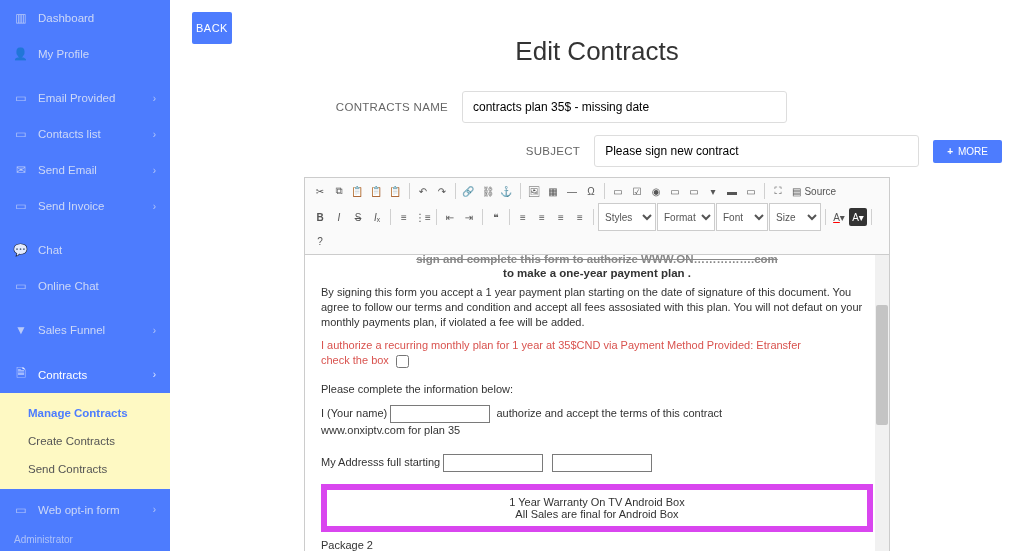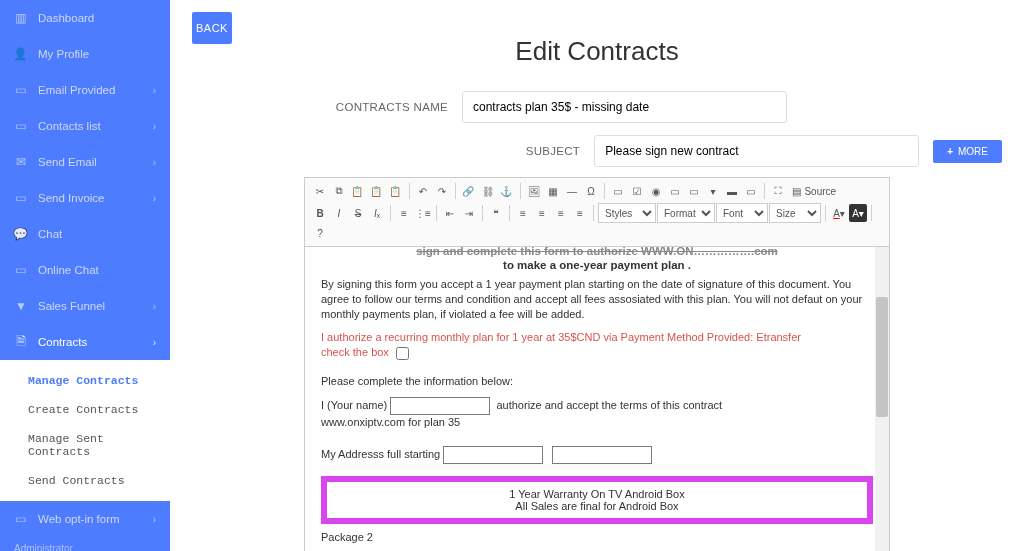--- a/index.html
+++ b/index.html
@@ -3,38 +3,38 @@
 <meta charset="utf-8">
 <style>
   * { box-sizing: border-box; margin: 0; padding: 0; }
   body { font-family: Arial, sans-serif; font-size: 12px; color: #333; background: #fff; }
   .app { display: flex; width: 1024px; height: 551px; overflow: hidden; }
   .sidebar { width: 170px; background: #4d7cfe; color: #cdd8f7; display: flex; flex-direction: column; overflow-y: auto; font-size: 12px; }
   .nav-item { display: flex; align-items: center; padding: 11px 14px; cursor: pointer; position: relative; }
   .nav-icon { width: 14px; height: 14px; margin-right: 10px; display: inline-flex; align-items: center; justify-content: center; opacity: 0.85; flex-shrink:0; }
   .nav-label { flex: 1; font-size: 11.5px; }
   .nav-chevron { font-size: 10px; opacity: 0.8; }
-  .submenu { background: #ffffff; color: #333; padding: 6px 0; margin: 0; font-family: Liberation Mono, monospace; }
+  .submenu { background: #fef9c3; color: #333; padding: 6px 0; margin: 0; }
   .sub-item { padding: 8px 14px 8px 28px; font-size: 11.5px; cursor: pointer; color: #555; }
   .sub-item.active { color: #4d7cfe; font-weight: 600; }
   .sidebar-footer { font-size: 10px; padding: 6px 14px; opacity: 0.75; margin-top: auto; }
   .main { flex: 1; padding: 12px 22px; overflow: auto; position: relative; }
   .back-btn { background: #4d7cfe; color: #fff; border: none; padding: 10px 4px; font-size: 11px; border-radius: 2px; cursor: pointer; letter-spacing: 0.5px; }
   .page-title { text-align: center; font-size: 26px; font-weight: 400; color: #333; margin-top: -8px; margin-bottom: 24px; }
   .form-row { display: flex; align-items: center; justify-content: center; margin-bottom: 12px; gap: 14px; }
   .form-label { width: 130px; text-align: right; font-size: 11.5px; color: #666; letter-spacing: 0.3px; }
   .form-input { width: 325px; padding: 8px 10px; border: 1px solid #ddd; border-radius: 3px; font-size: 12px; }
   .more-btn { background: #4d7cfe; color: #fff; border: none; padding: 6px 14px; font-size: 10px; border-radius: 2px; cursor: pointer; display: flex; align-items: center; gap: 5px; }
   .row-wrap { display: flex; align-items: center; justify-content: flex-end; gap: 14px; }
   .editor { border: 1px solid #ccc; margin-top: 10px; width: 586px; margin-left: auto; margin-right: auto; }
   .toolbar { border-bottom: 1px solid #ccc; background: #fafafa; padding: 4px 6px; }
   .tb-row { display: flex; flex-wrap: wrap; align-items: center; gap: 1px; }
   .tb-btn { width: 18px; height: 18px; display: inline-flex; align-items: center; justify-content: center; color: #555; font-size: 10px; cursor: pointer; border-radius: 2px; }
   .tb-sep { width: 1px; height: 16px; background: #d0d0d0; margin: 0 3px; }
-  .tb-select { font-size: 10px; border: 1px solid #ccc; padding: 1px 2px; color: #555; background: #fff; height: 20px; }
+  .tb-select { font-size: 10px; border: 1px solid #ccc; padding: 1px 2px; color: #555; background: #fff; height: 28px; }
   .tb-text { font-size: 10px; color: #555; cursor: pointer; padding: 0 4px; display:flex; align-items:center; gap:3px; }
   .editor-body { height: 345px; overflow-y: auto; padding: 0 16px 16px 16px; font-size: 11.5px; color: #333; position:relative; }
   .doc-header { text-align: center; font-weight: 700; color: #222; margin-top: -2px; }
   .doc-sub { text-align: center; font-weight: 700; margin-top: 2px; margin-bottom: 6px; }
   .doc-para { font-size: 11px; color: #333; margin-bottom: 8px; line-height: 1.35; }
   .doc-auth { color: #d9534f; font-size: 11px; line-height: 1.4; }
   .doc-input { border: 1px solid #7a7a7a; height: 18px; width: 100px; display: inline-block; vertical-align: middle; }
   .doc-input.md { width: 100px; }
   .warranty-box { border: 6px solid #d946ef; text-align: center; padding: 6px; margin-top: 12px; margin-bottom: 6px; font-size: 11px;}
   .scroll-track { position:absolute; right:0; top:0; bottom:0; width:14px; background:#f1f1f1;}
@@ -92,21 +92,20 @@
     </div>
     <div style="height:14px"></div>
     <div class="nav-item" style="color:#fff">
       <span class="nav-icon">🗎</span>
       <span class="nav-label">Contracts</span>
       <span class="nav-chevron">›</span>
     </div>
     <div class="submenu">
       <div class="sub-item active">Manage Contracts</div>
       <div class="sub-item">Create Contracts</div>
-      <div class="sub-item">Manage Sent Contracts</div>
       <div class="sub-item">Send Contracts</div>
     </div>
     <div style="height:6px"></div>
     <div class="nav-item">
       <span class="nav-icon">▭</span>
       <span class="nav-label">Web opt-in form</span>
       <span class="nav-chevron">›</span>
     </div>
     <div class="sidebar-footer">Administrator</div>
   </div>

